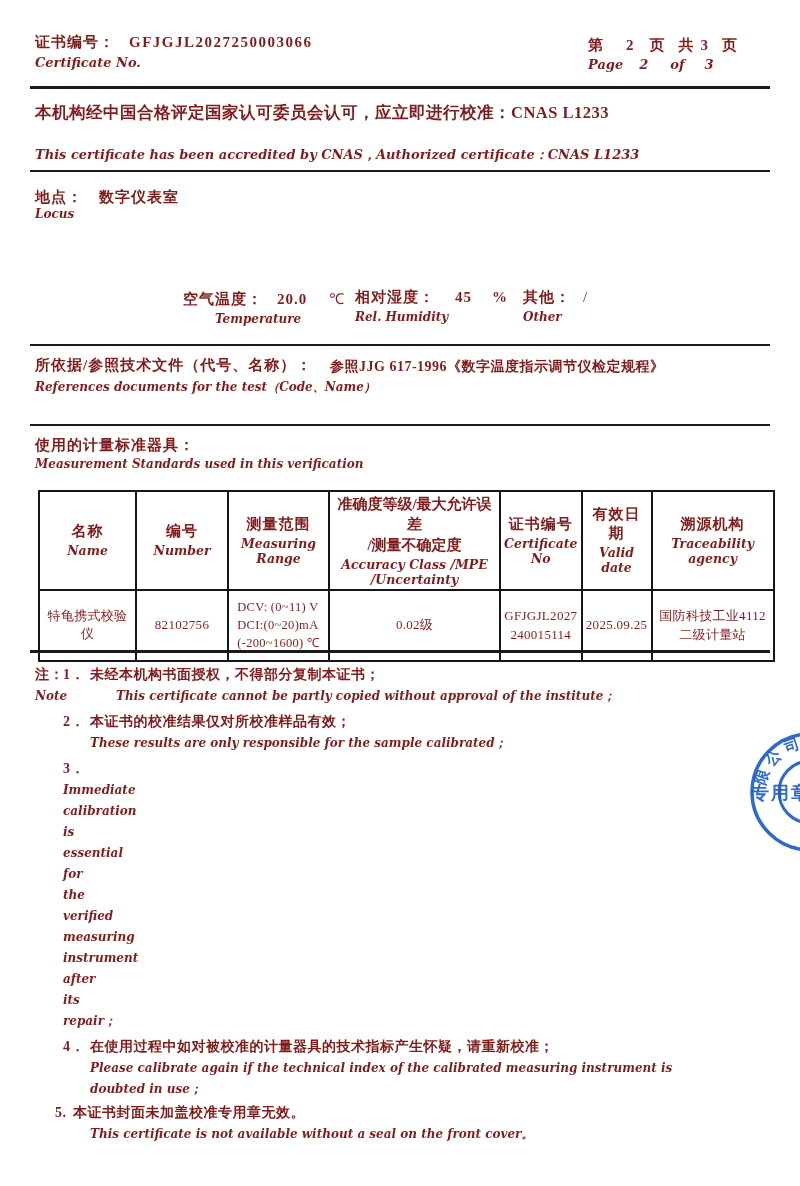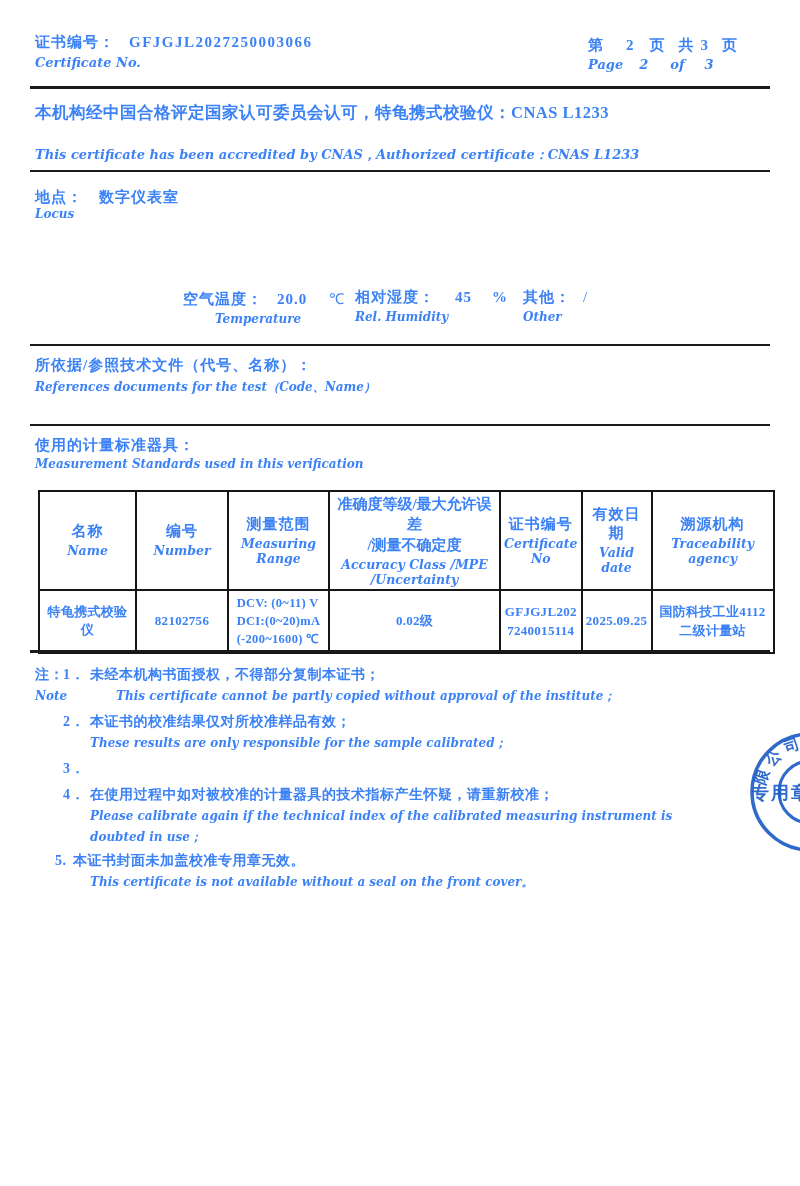--- a/index.html
+++ b/index.html
@@ -1,18 +1,18 @@
 <!DOCTYPE html>
 <html><head>
 <meta charset="utf-8">
 <style>
   html,body{margin:0;padding:0;background:#e8e8e8;}
   .page{
     position:relative;width:800px;height:1186px;margin:0 auto;
-    background:#ffffff;overflow:hidden;color:#3b82f6;
+    background:#ffffff;overflow:hidden;color:#7f1d1d;
     font-family:"Liberation Serif", serif;
   }
   .abs{position:absolute;}
   .zh15{font-size:15px;font-weight:bold;letter-spacing:1px;}
   .zh16{font-size:16.5px;font-weight:bold;letter-spacing:0.5px;}
   .zh14{font-size:14px;font-weight:bold;letter-spacing:0.5px;}
   .en{font-style:italic;font-weight:bold;font-family:"DejaVu Serif","Liberation Serif",serif;}
   .en13{font-size:13px;}
   .en12{font-size:12px;}
   .rule{position:absolute;left:30px;width:740px;background:#1a1a1a;}
@@ -69,21 +69,21 @@
     </div>
   </div>
 
   <div class="rule" style="top:86px;height:3px;"></div>
   <div class="rule" style="top:170px;height:2px;"></div>
   <div class="rule" style="top:344px;height:2px;"></div>
   <div class="rule" style="top:424px;height:2px;"></div>
   <div class="rule" style="top:650px;height:3px;"></div>
 
   <div class="abs" style="left:35px;top:102px;width:720px;">
-    <div class="zh16">本机构经中国合格评定国家认可委员会认可，特龟携式校验仪：CNAS L1233</div>
+    <div class="zh16">本机构经中国合格评定国家认可委员会认可，应立即进行校准：CNAS L1233</div>
     <div class="en en13" style="margin-top:22px;">This certificate has been accredited by CNAS，Authorized certificate：CNAS L1233</div>
   </div>
 
   <div class="abs" style="left:35px;top:188px;">
     <div class="zh15">
       <span>地点：</span><span style="margin-left:16px;">数字仪表室</span>
     </div>
     <div class="en en12" style="margin-top:0;">Locus</div>
   </div>
 
@@ -106,20 +106,21 @@
         <span>其他：</span><span class="val" style="margin-left:12px;font-weight:normal;">/</span>
       </div>
       <div class="en en12" style="margin-top:3px;">Other</div>
     </div>
   </div>
 
   <div class="abs" style="left:35px;top:356px;">
     <div class="zh15">所依据/参照技术文件（代号、名称）：</div>
     <div class="en en12" style="margin-top:4px;">References documents for the test（Code、Name）</div>
   </div>
+  <div class="abs zh14" style="left:330px;top:358px;width:440px;">参照JJG 617-1996《数字温度指示调节仪检定规程》</div>
 
   <div class="abs" style="left:35px;top:436px;">
     <div class="zh15">使用的计量标准器具：</div>
     <div class="en en12" style="margin-top:2px;">Measurement Standards used in this verification</div>
   </div>
 
   <div class="abs" style="left:38px;top:490px;">
     <table class="std">
       <colgroup>
         <col style="width:97px;">
@@ -155,21 +156,21 @@
             </td>
         <td>
               <div class="th-zh">有效日期</div>
               <div class="th-en">Valid date</div>
             </td>
         <td>
               <div class="th-zh">溯源机构</div>
               <div class="th-en">Traceability agency</div>
             </td>
       </tr>
-      <tr style="height:63px;font-weight:bold;">
+      <tr style="height:71px;">
         <td class="cell-data">特龟携式校验仪</td>
         <td class="cell-data mono">82102756</td>
         <td><span class="cell-range prewrap mono">DCV: (0~11) V
 DCI:(0~20)mA
 (-200~1600) ℃</span></td>
         <td class="cell-data">0.02级</td>
         <td class="cell-data cell-break mono">GFJGJL2027240015114</td>
         <td class="cell-data mono">2025.09.25</td>
         <td class="cell-data" style="line-height:1.5;">国防科技工业4112二级计量站</td>
       </tr>
@@ -195,20 +196,21 @@
       <div></div>
         <div></div>
       <div class="nen">These results are only responsible for the sample calibrated；</div>
     </div>
 
     <div class="note-item" style="margin-top:4px;">
       <div></div>
       <div class="nzh">3．</div>
       <div></div>
         <div></div>
+      <div class="nen">Immediate calibration is essential for the verified measuring instrument after its repair；</div>
     </div>
 
     <div class="note-item" style="margin-top:4px;">
       <div></div>
       <div class="nzh">4．</div>
       <div class="nzh">在使用过程中如对被校准的计量器具的技术指标产生怀疑，请重新校准；</div>
       <div></div>
         <div></div>
       <div class="nen">Please calibrate again if the technical index of the calibrated measuring instrument is doubted in use；</div>
     </div>

